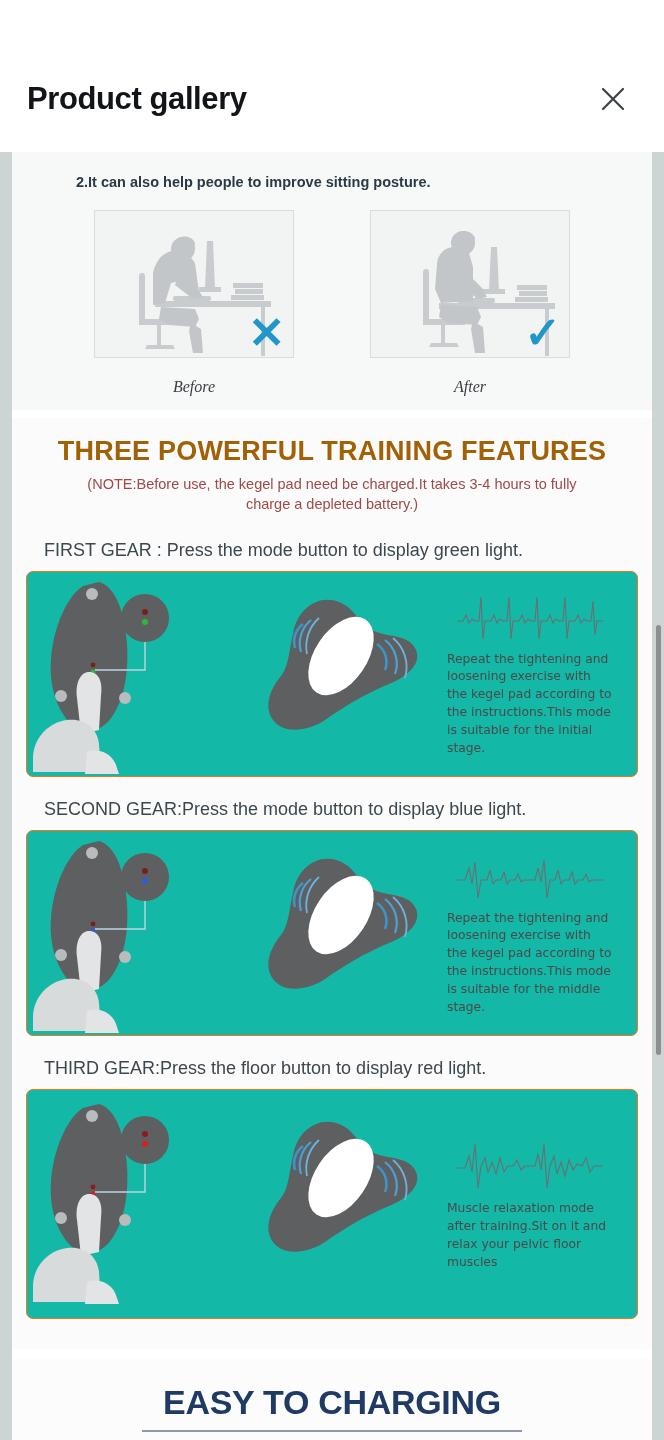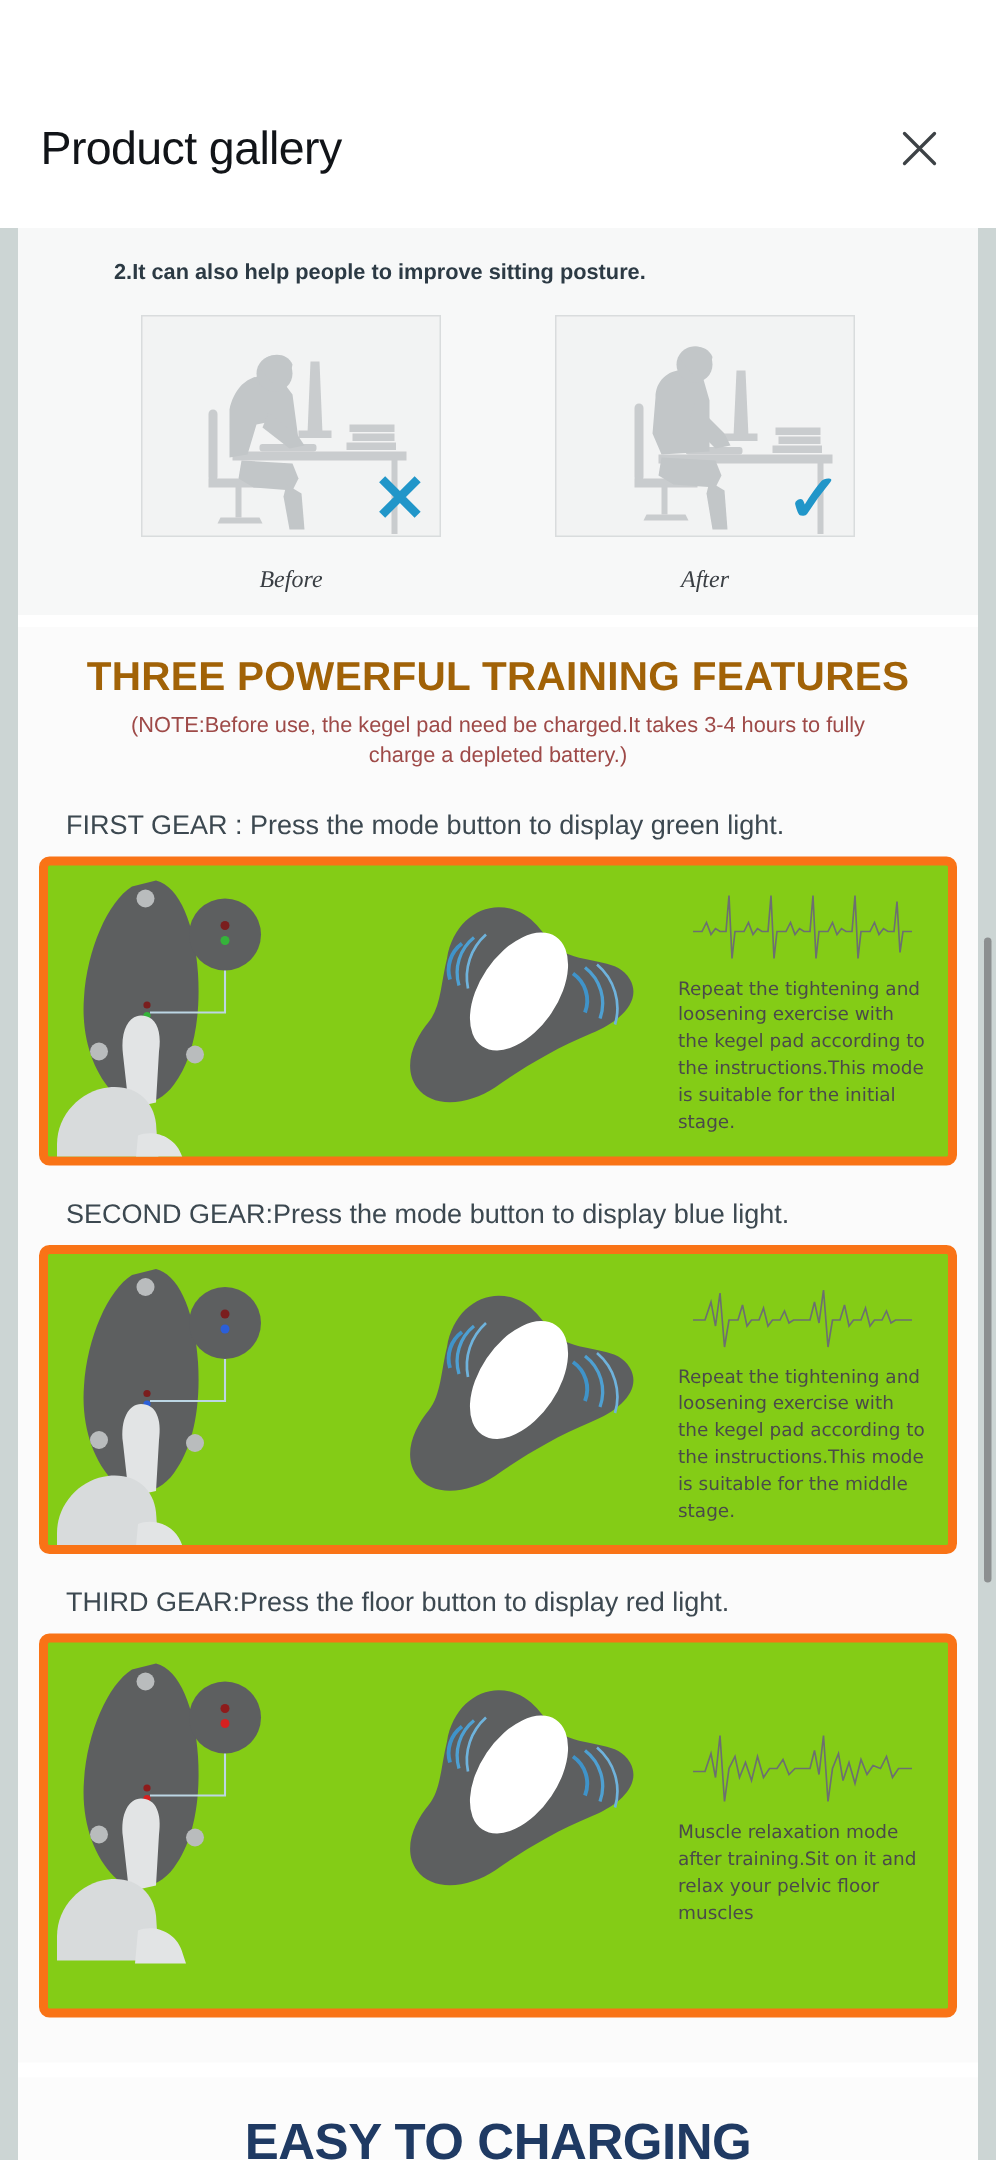--- a/index.html
+++ b/index.html
@@ -12,21 +12,21 @@
   .screen { position: relative; width: 664px; height: 1440px; background: #fff; overflow: hidden; }
 
   
   .header {
     position: absolute; top: 0; left: 0; width: 664px; height: 152px;
     background: #ffffff;
     display: flex; align-items: center; justify-content: space-between;
     padding: 0 28px 0 27px;
   }
   .header-title {
-    font-size: 31px; font-weight: 400; color: #111418;
+    font-size: 31px; font-weight: 700; color: #111418;
     letter-spacing: -0.4px; padding-top: 46px;
     font-family: "Liberation Sans", sans-serif;
   }
   .close-btn {
     width: 46px; height: 46px; padding-top: 46px;
     display: flex; align-items: center; justify-content: center;
     cursor: pointer;
   }
   .close-btn svg { display: block; }
 
@@ -72,25 +72,25 @@
     letter-spacing: 0.2px; padding: 6px 0 8px 0;
   }
   .feat-note {
     text-align: center; font-size: 14.5px; color: #9e4a48; line-height: 1.35;
     padding: 0 60px 22px 60px;
   }
   .gear-label {
     font-size: 18px; color: #3c4850; padding: 4px 0 10px 14px; font-weight: 400; margin-left: 18px;
   }
   .gear-card {
-    margin: 0 14px 18px 14px; border: 6px solid #f97316; border-radius: 7px;
-    background: #84cc16; height: 206px; position: relative; overflow: hidden;
+    margin: 0 14px 18px 14px; border: 1px solid #f97316; border-radius: 7px;
+    background: #14b8a6; height: 206px; position: relative; overflow: hidden;
     display: flex; align-items: center;
   }
-  .gear-card.tall { height: 256px; }
+  .gear-card.tall { height: 230px; }
   .art-left { width: 210px; height: 100%; position: relative; }
   .art-mid { width: 210px; height: 100%; position: relative; }
   .desc {
     width: 180px; padding-right: 14px; position: relative;
   }
   .wave { display: block; margin: 0 auto 8px auto; }
   .desc-text {
     font-size: 12.3px; line-height: 1.45; color: #4a4a4a;
     font-family: "DejaVu Sans", sans-serif;
   }

